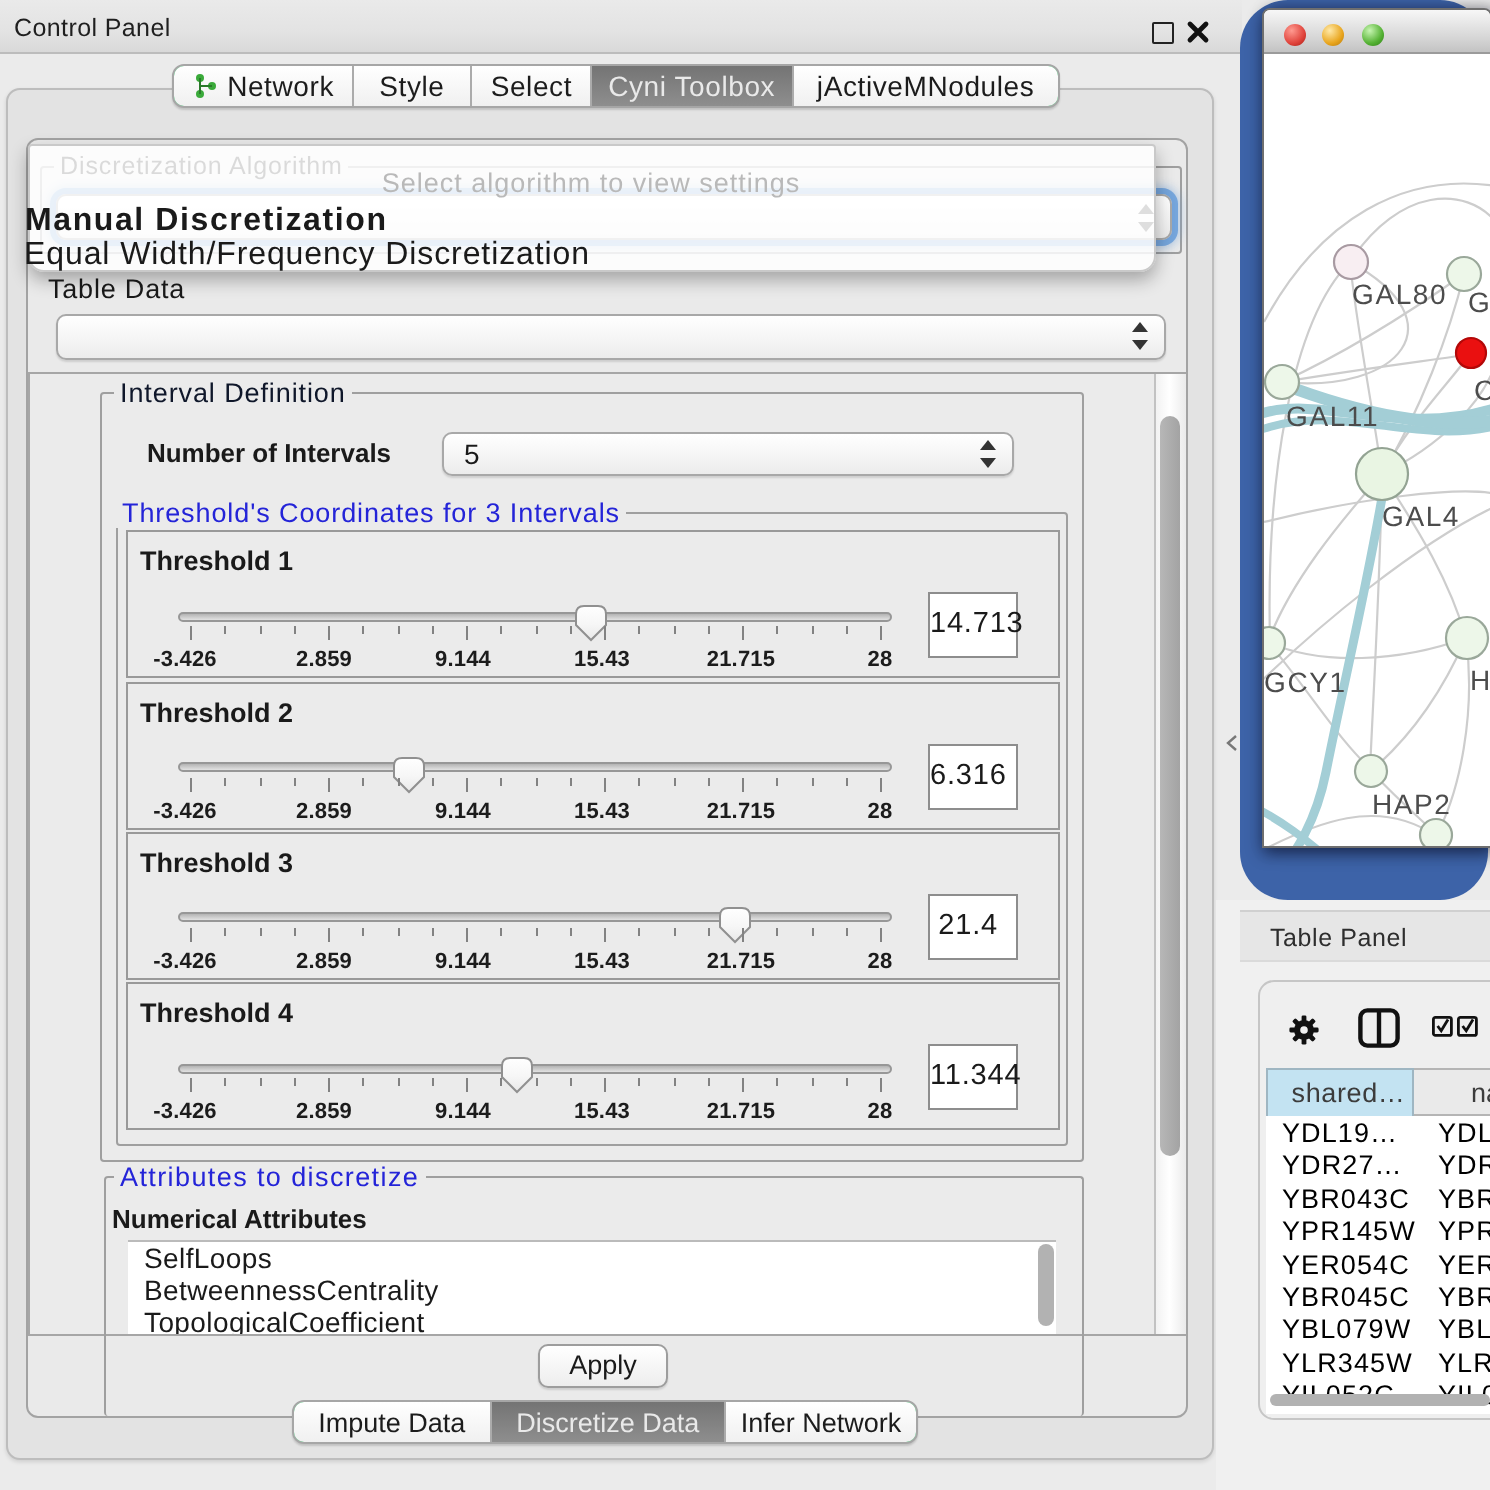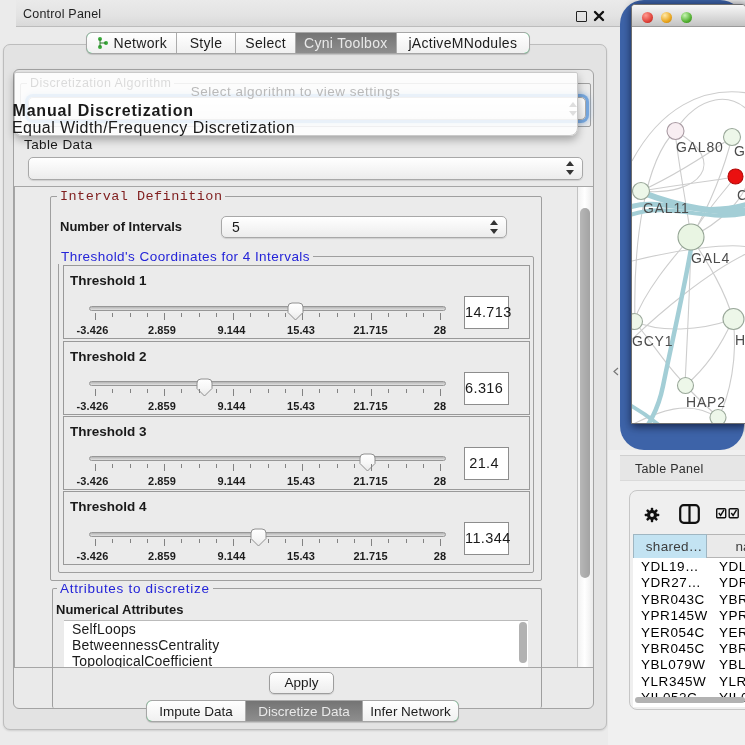--- a/index.html
+++ b/index.html
@@ -1,20 +1,20 @@
 <!DOCTYPE html>
 <html><head>
 <meta charset="utf-8">
 <style>
 * { margin:0; padding:0; box-sizing:border-box; }
 html,body { width:745px; height:745px; overflow:hidden; }
 body { font-family:"Liberation Sans", sans-serif; font-size:13px; background:#ebebeb; position:relative; color:#1a1a1a; }
 .abs { position:absolute; }
 
-#titlebar { left:0; top:0; width:621px; height:27px; background:linear-gradient(180deg,#eaeaea 0%,#e3e3e3 60%,#d9d9d9 100%); border-bottom:1px solid #bcbcbc;margin-left:16px; }
+#titlebar { left:0; top:0; width:621px; height:27px; background:linear-gradient(180deg,#eaeaea 0%,#e3e3e3 60%,#d9d9d9 100%); border-bottom:1px solid #bcbcbc; }
 #titlebar .t { position:absolute; left:7px; top:7px; font-size:12.5px; letter-spacing:0.2px; color:#1f1f1f; }
 .winbtn { position:absolute; top:10px; }
 #floatbtn { left:576px; top:11px; width:10.5px; height:10.5px; border:1.6px solid #222; border-radius:1px; }
 
 #panelA { left:3px; top:44px; width:604px; height:686px; background:#e3e3e3; border:1px solid #bdbdbd; border-radius:7px; box-shadow:0 1px 2px rgba(0,0,0,0.12); }
 
 .tabstrip { display:flex; border:1px solid #a6a6a6; border-radius:6px; overflow:hidden; background:#22c55e; box-shadow:0 1px 1px rgba(0,0,0,0.15); }
 .tab { display:flex; align-items:center; justify-content:center; background:linear-gradient(180deg,#ffffff,#f0f0f0); color:#1c1c1c; border-right:1px solid #ababab; white-space:nowrap; font-size:14px; }
 .tab:last-child { border-right:none; }
 .tab.sel { background:linear-gradient(180deg,#747474,#8e8e8e); color:#e9e9e9; }
@@ -85,30 +85,30 @@
     <span class="spin"></span>
   </div>
 
 <div class="abs" id="scrollC" style="left:14px; top:186px; width:579px; height:482px; border:1px solid #a6a6a6; background:#ebebeb; overflow:hidden;">
 </div>
 
 <div class="abs" style="left:577px; top:187px; width:16px; height:480px; background:linear-gradient(90deg,#f2f2f2,#ffffff 45%,#ebebeb); border-left:1px solid #c2c2c2;"></div>
 <div class="abs" style="left:580px; top:208px; width:10px; height:370px; background:linear-gradient(90deg,#b7b7b7,#a3a3a3); border-radius:5px;"></div>
 
 <div class="group" style="left:50px; top:196px; width:492px; height:385px;">
-    <span class="gtitle" style="color:#7f1d1d;font-family:Liberation Mono, monospace;">Interval Definition</span>
-  </div>
-<div class="abs" style="left:60px; top:219px; width:149px; text-align:left; font-weight:bold; font-size:13px;">Number of Intervals</div>
+    <span class="gtitle" style="color:#0f172a;">Interval Definition</span>
+  </div>
+<div class="abs" style="left:60px; top:219px; width:149px; text-align:center; font-weight:bold; font-size:13px;">Number of Intervals</div>
 <div class="combo" style="left:221px; top:215.5px; width:285.5px; height:22.5px;">
     <span class="txt">5</span>
     <span class="spin"></span>
   </div>
 
 <div class="group" style="left:58px; top:256px; width:476px; height:317px;">
-    <span class="gtitle" style="color:#2424d8; left:-1px;">Threshold's Coordinates for 4 Intervals</span>
+    <span class="gtitle" style="color:#2424d8; left:-1px;">Threshold's Coordinates for 3 Intervals</span>
   </div>
 
 <div id="tpanels">
     <div class="tpanel" style="top:265px;">
     <div class="name">Threshold 1</div>
     <div class="track">
         <svg class="thumb" style="left:196.8px;" width="17" height="19" viewBox="0 0 17 19">
           <defs>
             <linearGradient id="tg1" x1="0" y1="0" x2="0" y2="1">
               <stop offset="0" stop-color="#ffffff"></stop>

